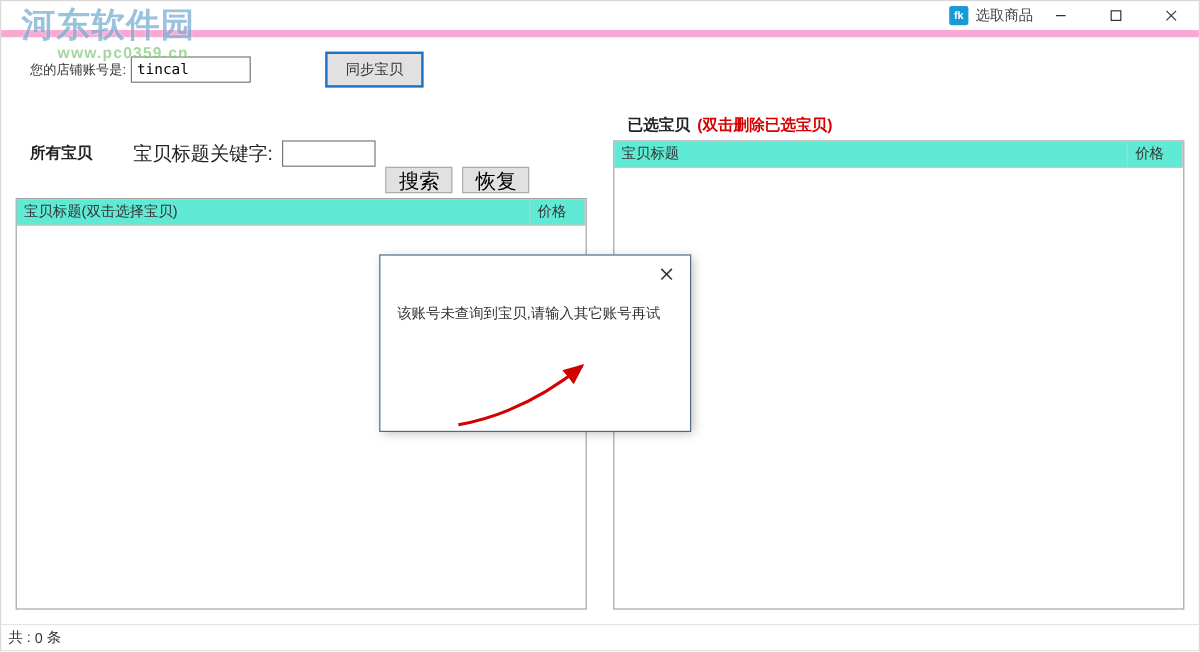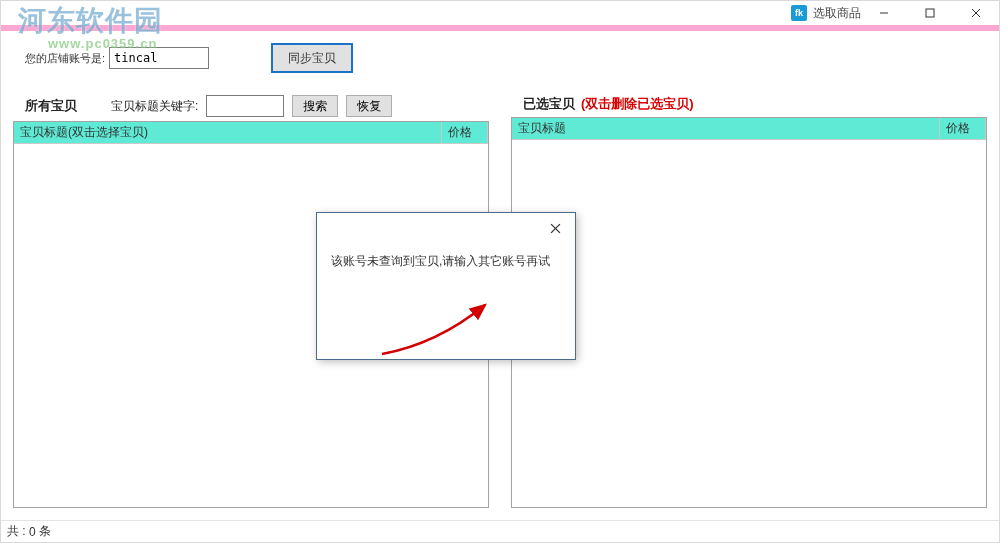--- a/index.html
+++ b/index.html
@@ -73,28 +73,28 @@
     }
     .panel-left-wrap { flex: 1; display: flex; flex-direction: column; }
     .panel-right-wrap { flex: 1; display: flex; flex-direction: column; }
 
     .panel-head {
       display: flex; align-items: center; gap: 8px;
       margin-bottom: 4px;
       font-size: 13px; font-weight: bold; color: #222;
       padding-left: 12px;
     }
-    .panel-head .kw-label { font-weight: normal; font-size: 12px; margin-left: 26px; }
+    .panel-head .kw-label { font-weight: normal; font-size: 16px; margin-left: 26px; }
     .kw-input {
       width: 78px; height: 22px; border: 1px solid #7a7a7a; padding: 0 4px;
     }
     .small-btn {
       height: 22px; padding: 0 10px;
       background: #e1e1e1; border: 1px solid #adadad;
-      font-size: 12px; cursor: pointer;
+      font-size: 17px; cursor: pointer; margin-top: 44px;
     }
 
     .panel-right-head {
       display: flex; align-items: center; gap: 6px;
       margin-bottom: 4px; font-size: 13px; font-weight: bold; color: #222;
       padding-left: 12px;
     }
     .red-hint { color: #d80000; font-weight: bold; }
 
     .grid {

